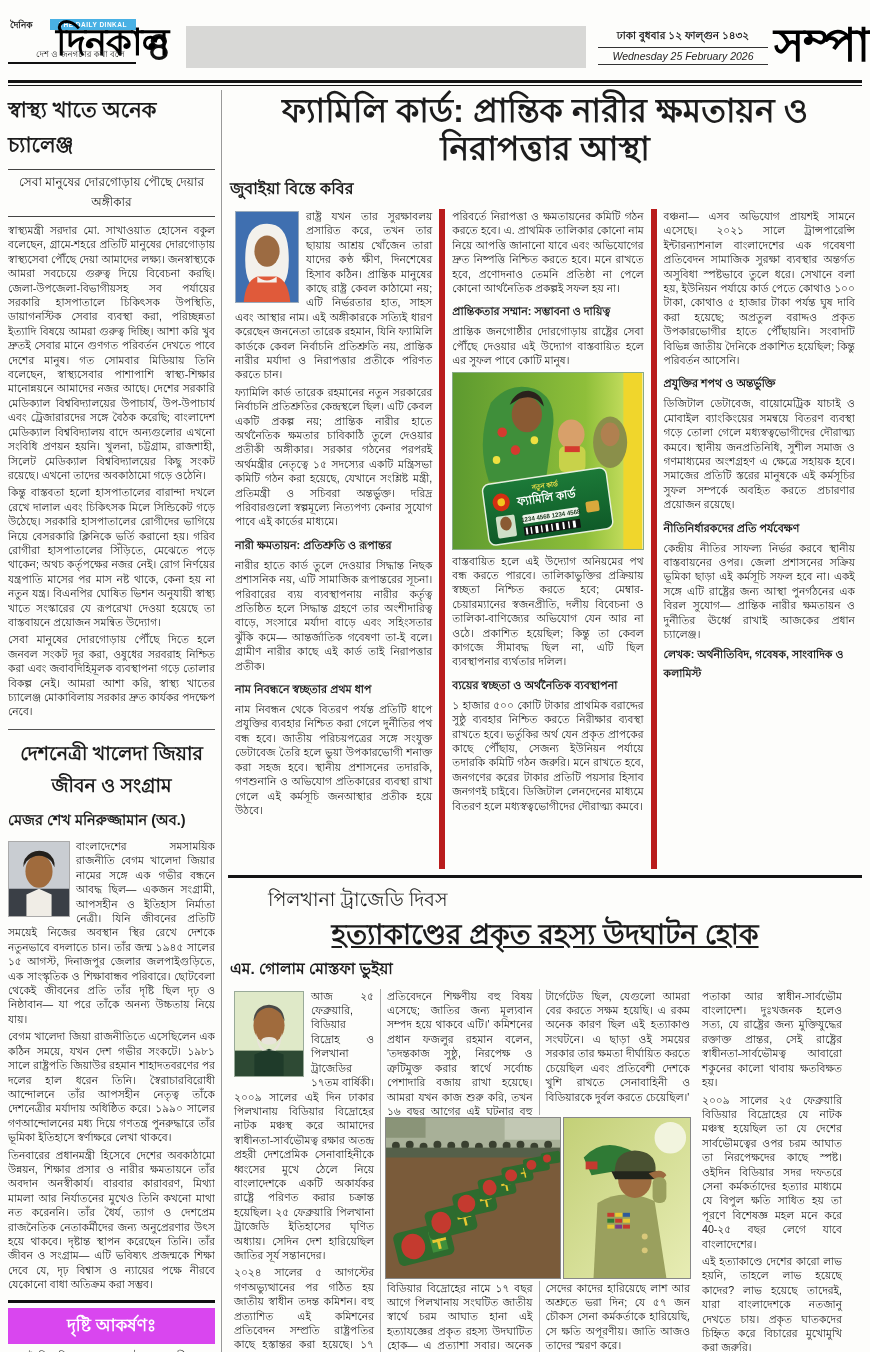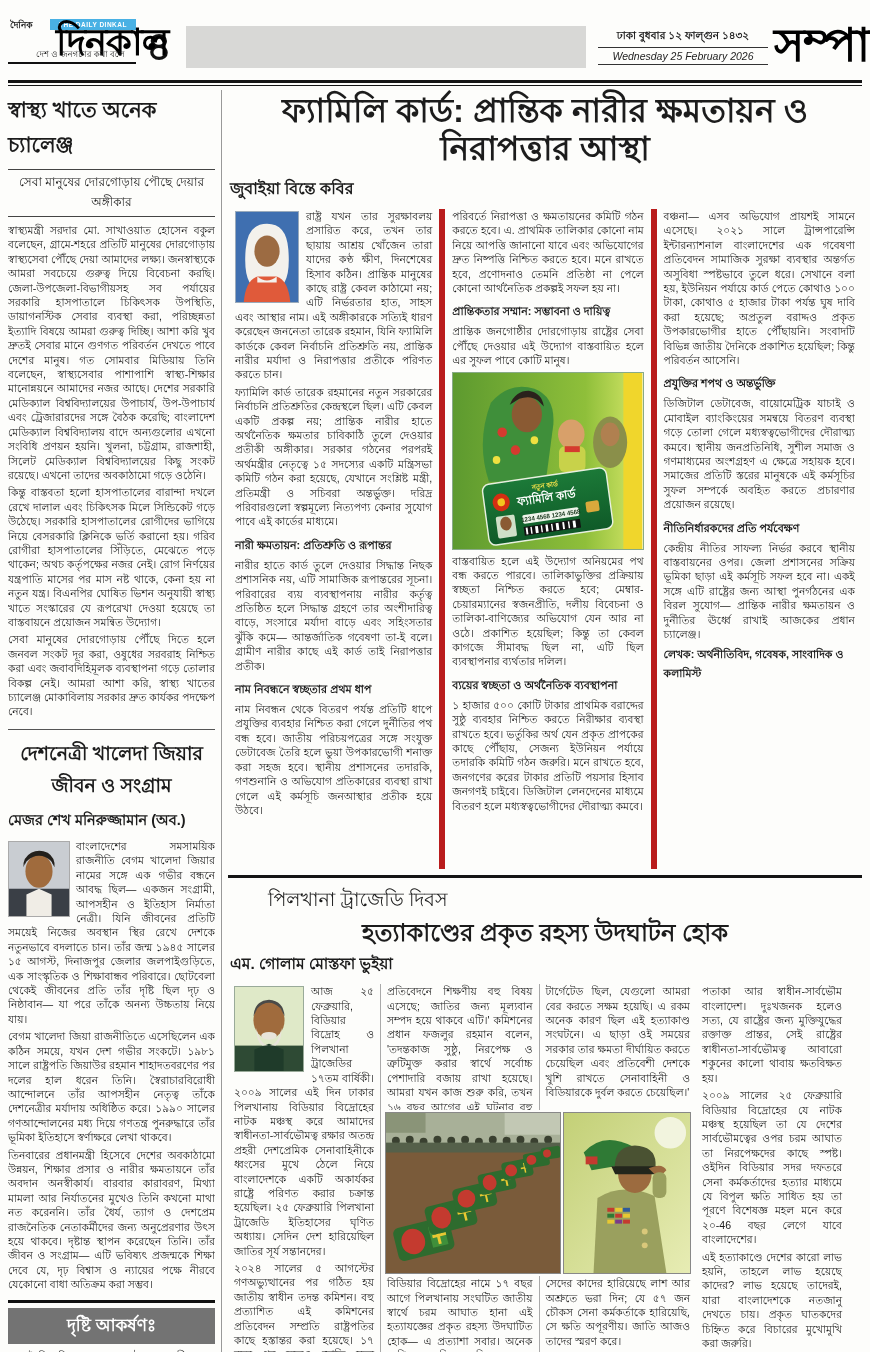--- a/index.html
+++ b/index.html
@@ -40,38 +40,38 @@
   .lc-a-head { font-size:21px; font-weight:bold; text-align:left; padding:4px 0 5px 0; }
   .lc-a-sub  { font-size:12px; text-align:center; border-top:1px solid #444; border-bottom:1px solid #444;
                padding:3px 0; margin-bottom:6px; }
   .lc-a-body { height:500px; overflow:hidden; }
   .lc-divider { border-top:1px solid #555; margin:6px 0; }
   .lc-b-head { font-size:19px; font-weight:bold; text-align:center; padding:3px 0 6px 0; }
   .lc-b-author { font-size:14.5px; font-weight:bold; padding-bottom:6px; }
   .lc-b-body { height:455px; overflow:hidden; }
   .author-photo-sm { float:left; width:62px; height:76px; margin:2px 6px 2px 0; border:1px solid #aaa; }
   .attn-box { margin-top:6px; border-top:3px solid #111; padding-top:5px; }
-  .attn-head { background:#737373; color:#fff; font-size:17px; font-weight:bold; text-align:center;
+  .attn-head { background:#d946ef; color:#fff; font-size:17px; font-weight:bold; text-align:center;
                padding:4px 0; }
   .attn-text { font-size:10.5px; margin-top:5px; line-height:1.4; }
 
   
   .fam-headline { font-size:33px; font-weight:900; text-align:center; line-height:1.15; padding:2px 0 8px 0; }
   .fam-byline { font-size:16px; font-weight:bold; padding:0 0 6px 2px; }
   .cols3 { display:flex; height:660px; overflow:hidden; }
   .cols3 .ncol { width:33.33%; padding:0 7px; overflow:hidden; }
   .cols3 .ncol + .ncol { border-left:6px solid #b91c1c; }
   .author-photo-main { float:left; width:64px; height:92px; margin:2px 7px 2px 0; border:1px solid #9ab; }
   .card-photo { width:100%; height:178px; margin:4px 0; border:1px solid #8a8; display:block; }
 
   .thick-rule { border-top:3.5px solid #141414; margin:6px 0 5px 0; }
 
   
   .pk-kicker { font-size:19px; padding:2px 0 2px 40px; }
-  .pk-headline { font-size:24px; font-weight:900; text-align:center; line-height:1.1; padding:1px 0 6px 0; }
+  .pk-headline { font-size:28px; font-weight:900; text-align:center; line-height:1.1; padding:1px 0 6px 0;text-decoration:underline; }
   .pk-author { font-size:15.5px; font-weight:bold; padding:0 0 6px 2px; }
   .cols4 { display:flex; height:392px; overflow:hidden; }
   .pk-col { width:152px; flex:0 0 auto; padding:0 6px; overflow:hidden; }
   .pk-col + .pk-col, .pk-mid { border-left:1px solid #a9a9a9; }
   .pk-mid { width:316px; flex:0 0 auto; display:flex; flex-direction:column; }
   .pk-mid-row { display:flex; flex:0 0 auto; }
   .pk-mid-row .half { width:50%; padding:0 6px; overflow:hidden; }
   .pk-mid-row .half + .half { border-left:1px solid #a9a9a9; }
   .pk-mid-top { height:126px; }
   .pk-mid-bottom { flex:1 1 auto; }
@@ -371,21 +371,21 @@
                 </div>
               <div class="half">
                   <p class="para">সেদের কাদের হারিয়েছে লাশ আর অশ্রুতে ভরা দিন; যে ৫৭ জন চৌকস সেনা কর্মকর্তাকে হারিয়েছি, সে ক্ষতি অপূরণীয়। জাতি আজও তাদের স্মরণ করে।</p>
                 </div>
             </div>
           </div>
 
           <div class="pk-col">
             <div>
                 <p class="para">পতাকা আর স্বাধীন-সার্বভৌম বাংলাদেশ। দুঃখজনক হলেও সত্য, যে রাষ্ট্রের জন্য মুক্তিযুদ্ধের রক্তাক্ত প্রান্তর, সেই রাষ্ট্রের স্বাধীনতা-সার্বভৌমত্ব আবারো শকুনের কালো থাবায় ক্ষতবিক্ষত হয়।</p>
-                <p class="para">২০০৯ সালের ২৫ ফেব্রুয়ারি বিডিয়ার বিদ্রোহের যে নাটক মঞ্চস্থ হয়েছিল তা যে দেশের সার্বভৌমত্বের ওপর চরম আঘাত তা নিরপেক্ষদের কাছে স্পষ্ট। ওইদিন বিডিয়ার সদর দফতরে সেনা কর্মকর্তাদের হত্যার মাধ্যমে যে বিপুল ক্ষতি সাধিত হয় তা পূরণে বিশেষজ্ঞ মহল মনে করে ২০-46 বছর লেগে যাবে বাংলাদেশের।</p>
+                <p class="para">২০০৯ সালের ২৫ ফেব্রুয়ারি বিডিয়ার বিদ্রোহের যে নাটক মঞ্চস্থ হয়েছিল তা যে দেশের সার্বভৌমত্বের ওপর চরম আঘাত তা নিরপেক্ষদের কাছে স্পষ্ট। ওইদিন বিডিয়ার সদর দফতরে সেনা কর্মকর্তাদের হত্যার মাধ্যমে যে বিপুল ক্ষতি সাধিত হয় তা পূরণে বিশেষজ্ঞ মহল মনে করে 40-২৫ বছর লেগে যাবে বাংলাদেশের।</p>
                 <p class="para">এই হত্যাকাণ্ডে দেশের কারো লাভ হয়নি, তাহলে লাভ হয়েছে কাদের? লাভ হয়েছে তাদেরই, যারা বাংলাদেশকে নতজানু দেখতে চায়। প্রকৃত ঘাতকদের চিহ্নিত করে বিচারের মুখোমুখি করা জরুরি।</p>
               </div>
 
           </div>
 
         </div>
       </section>
     </main>
   </div>
 </div>

